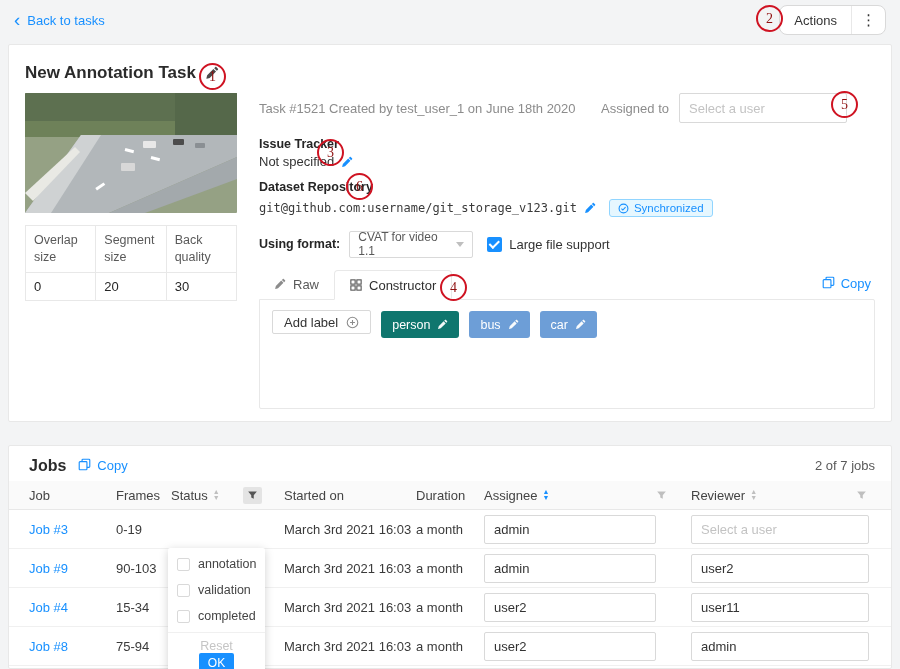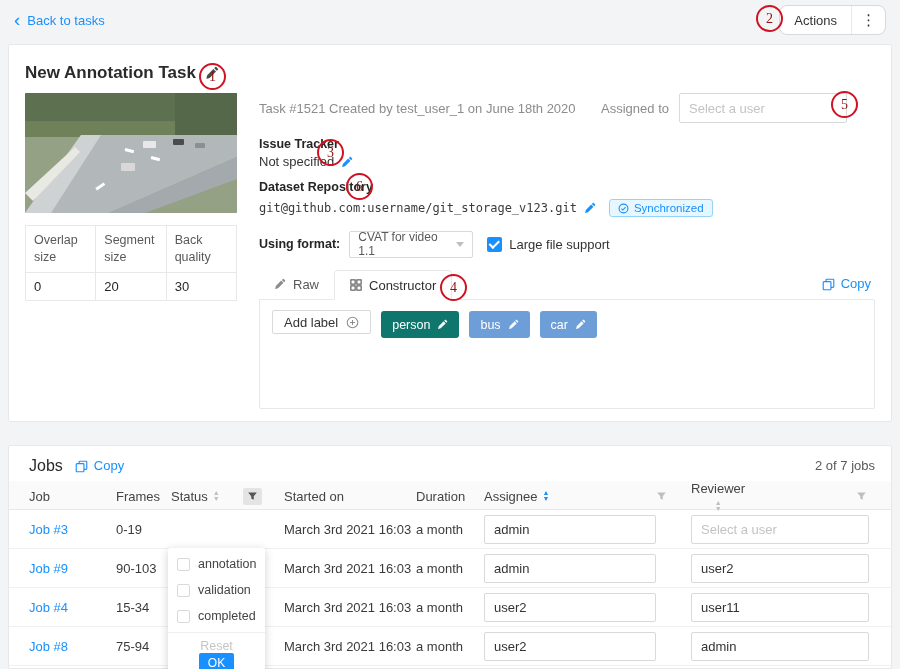--- a/index.html
+++ b/index.html
@@ -59,30 +59,30 @@
   .format-select { display:flex; align-items:center; justify-content:space-between; margin-left:9px; width:124px; height:27px; border:1px solid #d9d9d9; border-radius:2px; padding:0 8px; font-size:12px; color:#595959; cursor:pointer; background:#fff; }
   .select-caret { width:0; height:0; border-left:4px solid transparent; border-right:4px solid transparent; border-top:5px solid #bfbfbf; }
   .cb-checked { width:15px; height:15px; background:#1890ff; border-radius:2px; margin-left:14px; display:flex; align-items:center; justify-content:center; cursor:pointer; flex:none; }
   .cb-checked::after { content:""; width:8px; height:4px; border-left:2px solid #fff; border-bottom:2px solid #fff; transform:rotate(-45deg) translate(0px,-1px); }
   .large-file-label { margin-left:7px; color:#333; }
 
   .tabs-row { display:flex; align-items:flex-end; margin-top:10px; height:31px; }
   .tab { display:flex; align-items:center; gap:7px; height:30px; padding:0 15px; cursor:pointer; font-size:13px; }
   .tab-raw { color:#595959; }
   .tab-constructor { border:1px solid #e8e8e8; border-bottom:1px solid #fff; border-radius:4px 4px 0 0; background:#fff; color:#2f2f2f; position:relative; z-index:2; margin-bottom:-1px; }
-  .copy-link { margin-left:auto; margin-right:4px; color:#1890ff; display:flex; align-items:flex-end; gap:6px; cursor:pointer; align-self:center; }
+  .copy-link { margin-left:auto; margin-right:4px; color:#1890ff; display:flex; align-items:flex-start; gap:6px; cursor:pointer; align-self:center; }
   .tab-panel { border:1px solid #e8e8e8; border-radius:0 2px 2px 2px; height:110px; padding:10px 12px; display:flex; align-items:flex-start; gap:10px; }
   .add-label-btn { display:flex; align-items:center; gap:8px; height:24px; padding:0 11px; border:1px solid #d9d9d9; border-radius:2px; background:#fff; color:#333; font-size:13px; cursor:pointer; }
   .add-label-btn .plus { color:#8c8c8c; }
   .chip { display:inline-flex; align-items:center; gap:7px; height:27px; padding:0 11px; border-radius:3px; color:#fff; font-size:12.5px; cursor:pointer; margin-top:1px; }
   .chip .pencil-white { color:#fff; opacity:.95; }
 
   
   .jobs-head { height:35px; display:flex; align-items:center; padding:4px 16px 0 20px; }
-  .jobs-title { font-size:16px; font-weight:400; color:#2b2b2b; }
+  .jobs-title { font-size:16px; font-weight:700; color:#2b2b2b; }
   .jobs-copy { margin-left:12px; }
   .jobs-count { margin-left:auto; color:#595959; font-size:13px; }
 
   .jtable { position:relative; }
   .jrow { display:grid; grid-template-columns:87px 55px 113px 132px 68px 207px minmax(0,1fr); align-items:center; padding:0 16px 0 20px; }
   .jhead { height:29px; background:#fafafa; border-bottom:1px solid #e8e8e8; color:#444; font-size:13px; }
   .jbody { height:39px; border-bottom:1px solid #f0f0f0; font-size:13px; color:#3a3a3a; }
   .jbody:last-child { border-bottom:none; }
   .hcell { display:flex; align-items:center; gap:5px; }
   .hcell-spread { justify-content:space-between; }
@@ -323,21 +323,21 @@
               <span class="on">▼</span>
             </span>
         </span>
         <span class="funnel">
           <svg width="11" height="11" viewBox="0 0 14 14" fill="currentColor">
               <path d="M1.5 2h11L8.6 6.8v4.4L5.4 9.6V6.8L1.5 2z"></path>
             </svg>
         </span>
       </span>
       <span class="hcell hcell-spread pad-reviewer">
-        <span class="hcell" style="gap:5px;flex-direction:column;">
+        <span class="hcell" style="gap:5px;">
           <span>Reviewer</span>
           <span class="sorts">
               <span>▲</span>
               <span>▼</span>
             </span>
         </span>
         <span class="funnel">
           <svg width="11" height="11" viewBox="0 0 14 14" fill="currentColor">
               <path d="M1.5 2h11L8.6 6.8v4.4L5.4 9.6V6.8L1.5 2z"></path>
             </svg>

